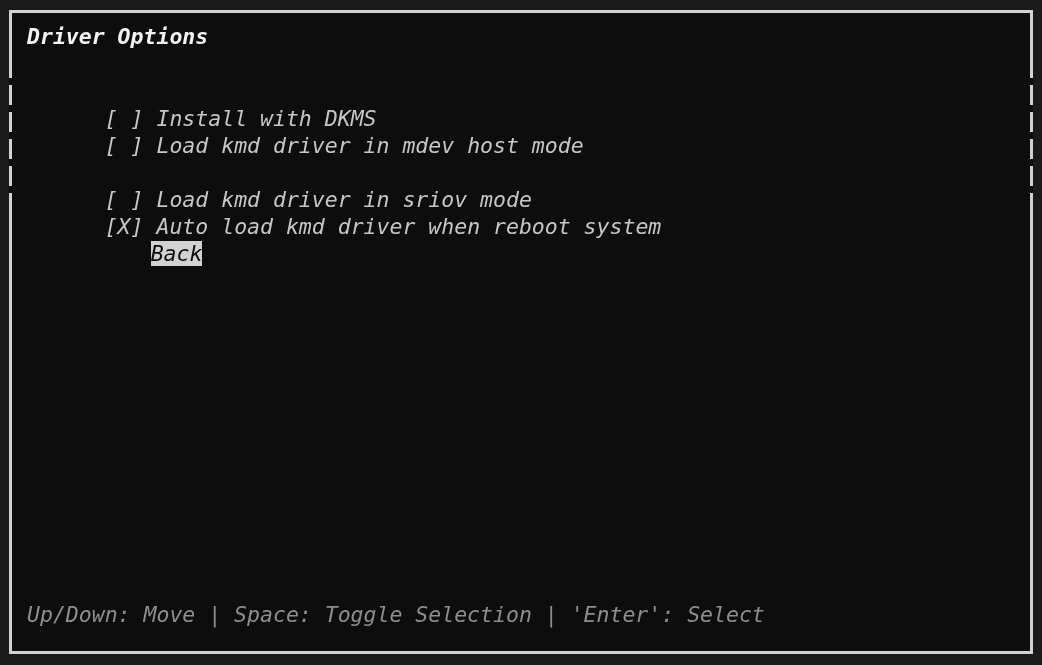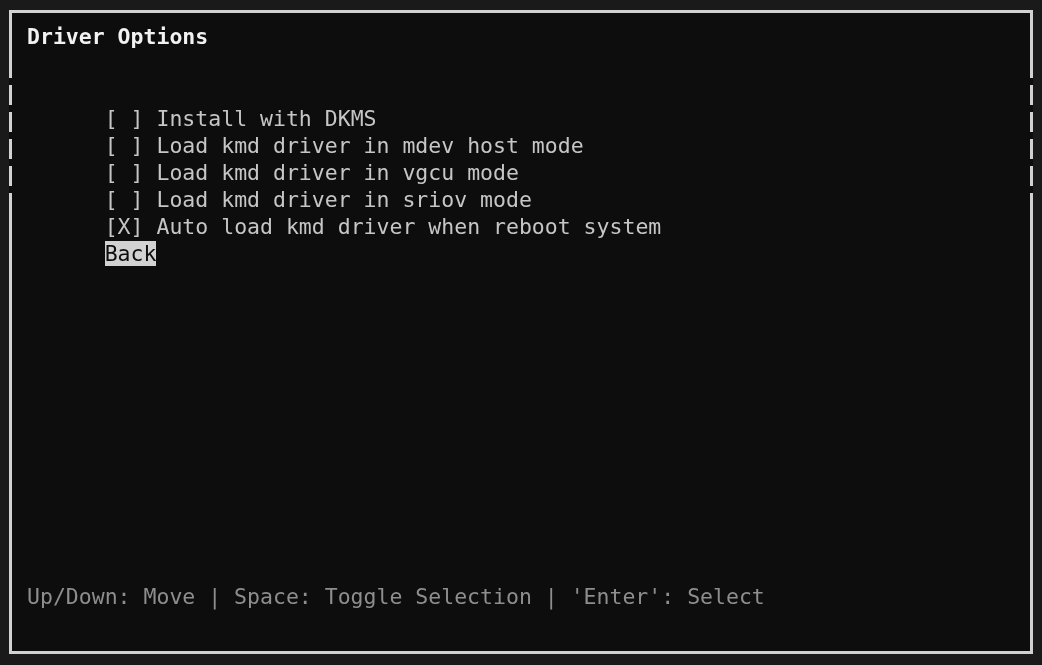--- a/index.html
+++ b/index.html
@@ -50,20 +50,21 @@
   
   #screen {
     position: absolute;
     left: 12px;
     top: 13px;
     width: 861px;
     height: 638px;
     background: #0d0d0d;
     overflow: hidden;
     z-index: 2;
+    font-style: italic;
   }
 
   .row {
     position: absolute;
     left: 15px;
     white-space: pre;
     font-size: 21.5px;
     line-height: 27px;
     letter-spacing: 0px;
     font-family: "DejaVu Sans Mono", "Liberation Mono", monospace;
@@ -80,24 +81,25 @@
   }
 
   .menu-row .cb {
     color: #c6c6c6;
   }
 
   
   .menu-row.selected > .label {
     background: #d2d2d2;
     color: #0d0d0d;
+    margin-left: 46px;
   }
 
   #status-bar {
-    top: 570px;
+    top: 588px;
     color: #8e8e8e;
   }
 </style>
 </head>
 <body>
 
 <div id="terminal-frame">
 
   <div id="frame-border"></div>
 
@@ -118,23 +120,20 @@
     <div class="row" id="screen-title">Driver Options</div>
 
     <div class="row menu-row" style="top:92px;">
       <span class="cb">[ ]</span><span> </span><span class="label">Load kmd driver in mdev host mode</span>
     </div>
 
     <div class="row menu-row" style="top:65px;">
       <span class="cb">[ ]</span><span> </span><span class="label">Install with DKMS</span>
     </div>
 
-    <div class="row menu-row" style="top:119px;">
-      <span class="cb">[ ]</span><span> </span><span class="label">Load kmd driver in vgcu mode</span>
-    </div>
 
     <div class="row menu-row" style="top:146px;text-align:right;">
       <span class="cb">[ ]</span><span> </span><span class="label">Load kmd driver in sriov mode</span>
     </div>
 
     <div class="row menu-row" style="top:173px;">
       <span class="cb">[X]</span><span> </span><span class="label">Auto load kmd driver when reboot system</span>
     </div>
 
     <div class="row menu-row selected" style="top:200px;">

